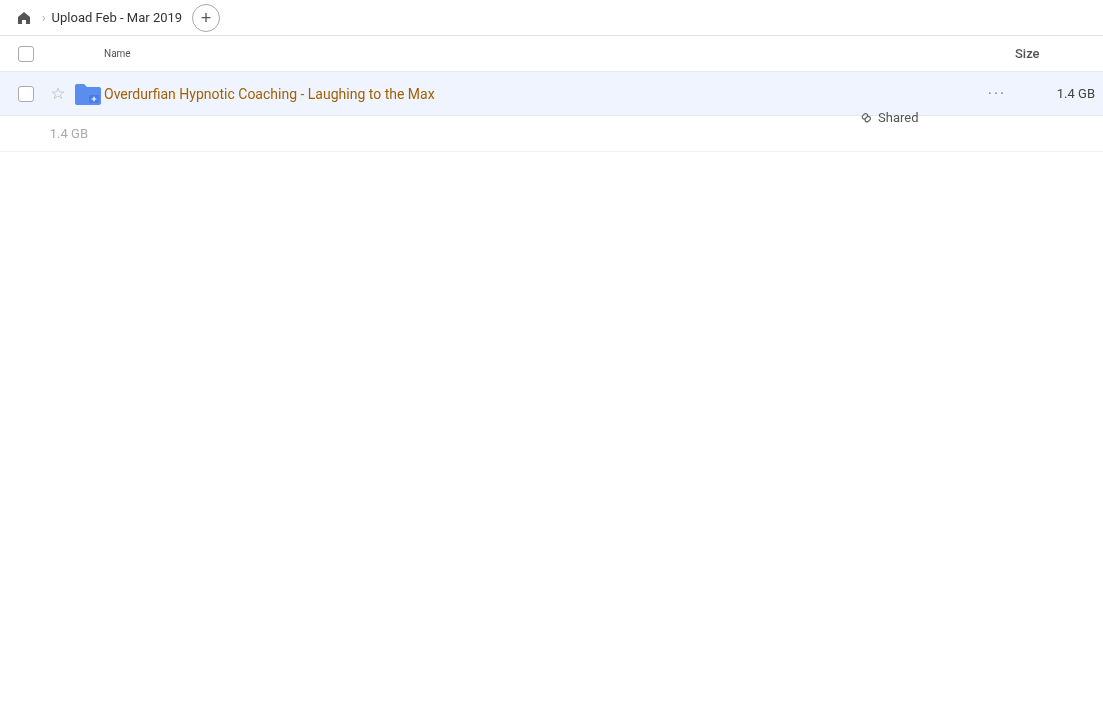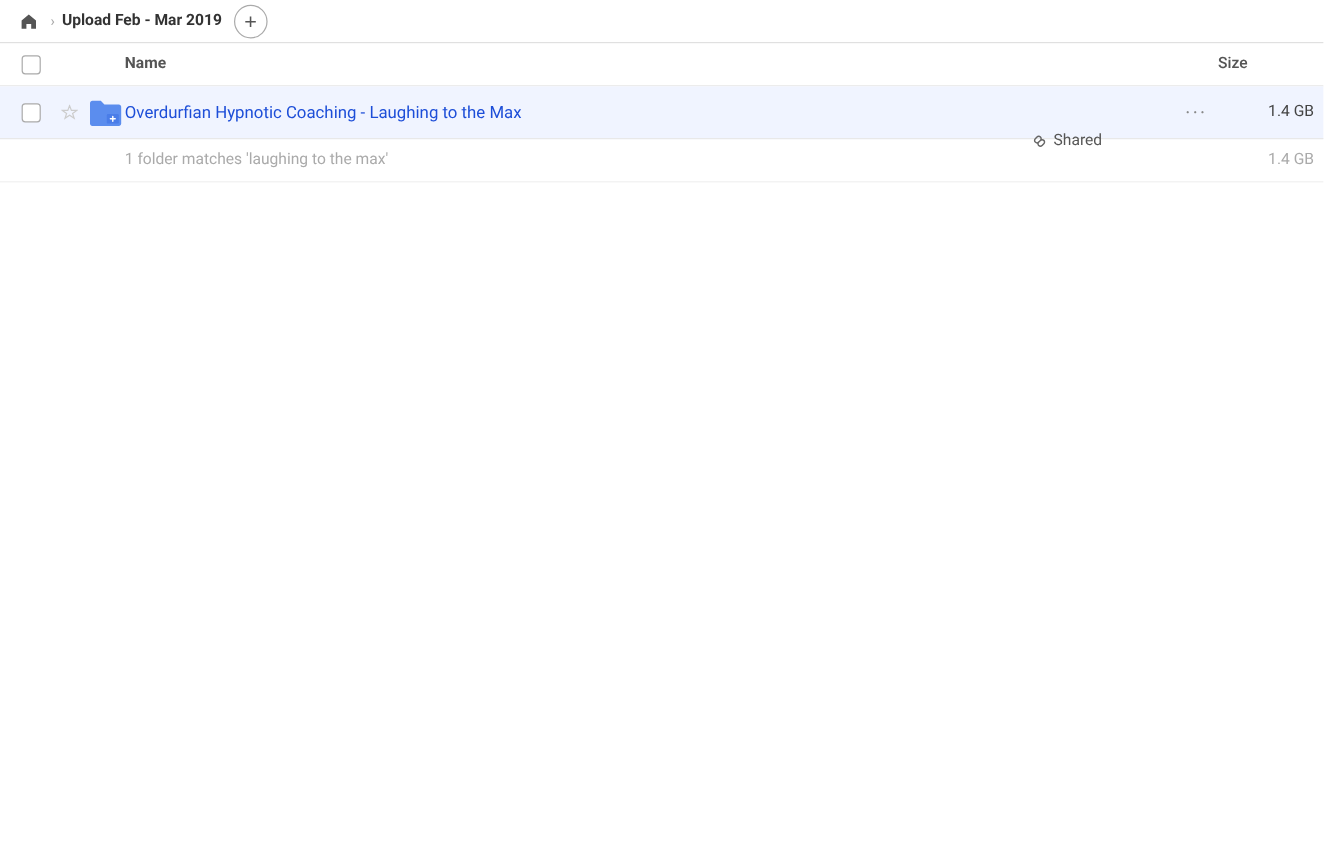--- a/index.html
+++ b/index.html
@@ -38,21 +38,21 @@
     }
 
     .breadcrumb-chevron {
       color: #aaa;
       font-size: 12px;
     }
 
     .breadcrumb-label {
       font-size: 13px;
       color: #333;
-      font-weight: 700;
+      font-weight: 400;
     }
 
     .add-btn {
       display: flex;
       align-items: center;
       justify-content: center;
       width: 28px;
       height: 28px;
       border-radius: 50%;
       border: 1.5px solid #aaa;
@@ -84,23 +84,23 @@
     .col-star {
       width: 28px;
     }
 
     .col-icon {
       width: 32px;
     }
 
     .col-name {
       flex: 1;
-      font-size: 13px;
-      color: #555;
-      font-weight: 700;
+      font-size: 10px;
+      color: #555;
+      font-weight: 400;
     }
 
     .col-shared {
       width: 120px;
     }
 
     .col-more {
       width: 36px;
     }
 
@@ -143,21 +143,21 @@
     }
 
     .folder-icon-svg {
       width: 30px;
       height: 26px;
     }
 
     .file-name {
       flex: 1;
       font-size: 14px;
-      color: #1d4ed8;
+      color: #a16207;
       white-space: nowrap;
       overflow: hidden;
       text-overflow: ellipsis;
     }
 
     .shared-badge {
       width: 120px;
       display: flex;
       align-items: center;
       gap: 5px;
@@ -269,15 +269,14 @@
     </svg>
     <span>Shared</span>
   </div>
   <div class="more-btn">
     <span>···</span>
   </div>
   <div class="file-size">1.4 GB</div>
 </div>
 
 <div class="summary-row">
-  <div class="summary-text">1 folder matches 'laughing to the max'</div>
   <div class="summary-size">1.4 GB</div>
 </div>
 
 </body></html>

